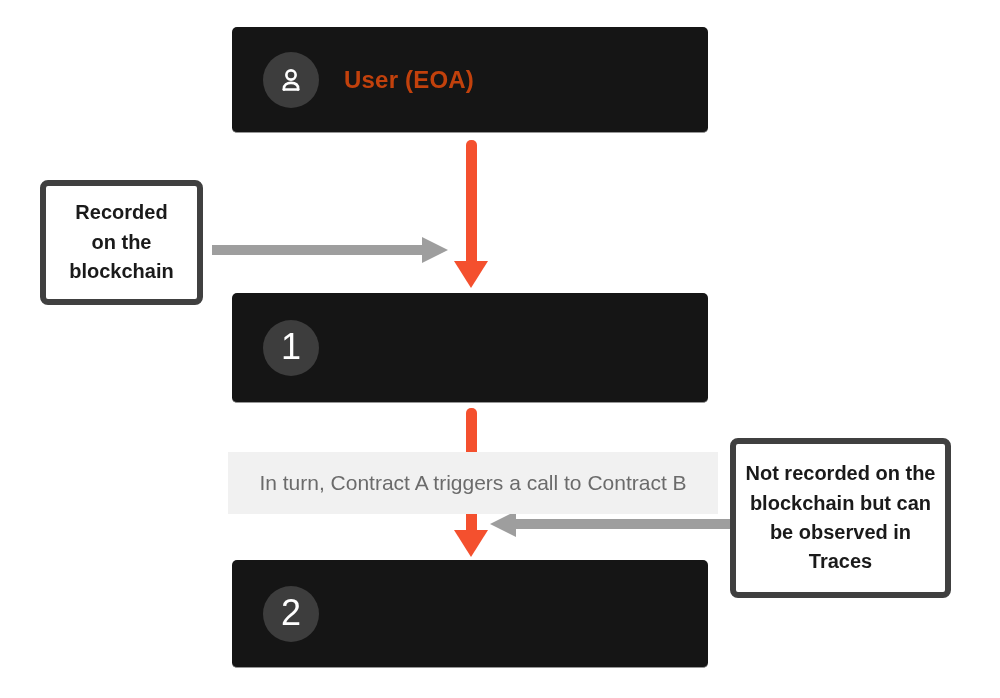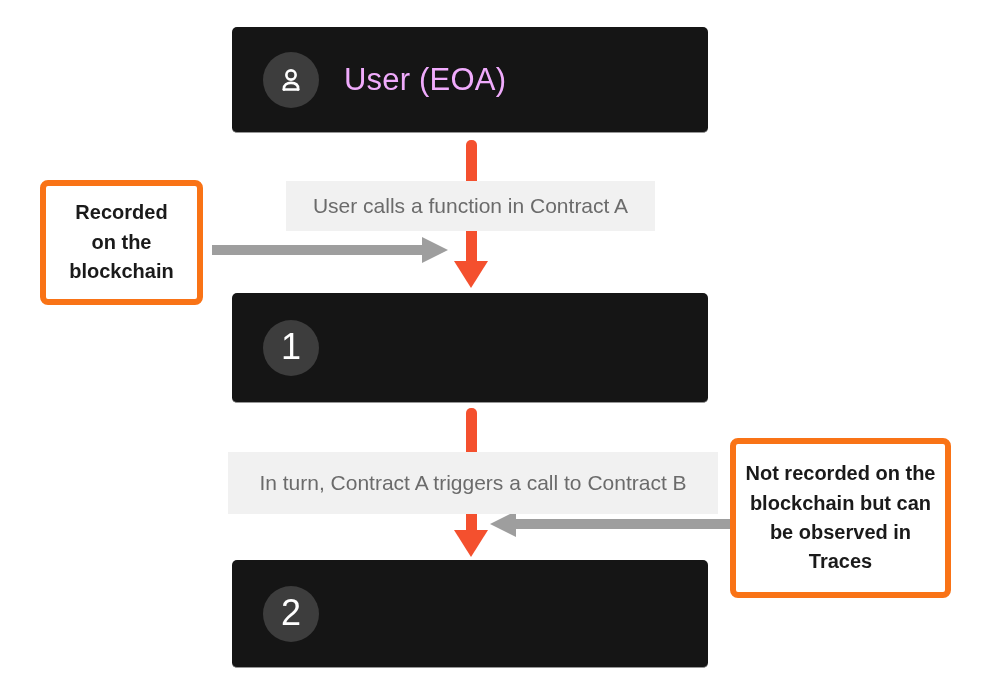--- a/index.html
+++ b/index.html
@@ -42,23 +42,23 @@
     justify-content: center;
   }
   .badge-num {
     color: #ffffff;
     font-size: 36px;
     font-weight: 400;
     line-height: 1;
     transform: translateY(-1px);
   }
   .node-title {
-    color: #f0abfc;
-    font-size: 31px;
-    font-weight: 400;
+    color: #c2410c;
+    font-size: 24px;
+    font-weight: 700;
     margin-left: 25px;
     letter-spacing: 0.2px;
     white-space: nowrap;
   }
 
   
   .oshaft {
     position: absolute;
     left: 466px;
     width: 11px;
@@ -121,21 +121,21 @@
     left: 490px; top: 511px;
     border-top: 13px solid transparent;
     border-bottom: 13px solid transparent;
     border-right: 26px solid #9e9e9e;
   }
 
   
   .callout {
     position: absolute;
     background: #ffffff;
-    border: 6px solid #f97316;
+    border: 6px solid #404040;
     border-radius: 8px;
     display: flex;
     align-items: center;
     justify-content: center;
     z-index: 3;
   }
   .callout-text {
     color: #1a1a1a;
     font-size: 20px;
     font-weight: 700;
@@ -156,23 +156,20 @@
 
   <div class="oshaft" id="oshaft-2"></div>
   <div class="ohead" id="ohead-2"></div>
 
   <div class="gshaft" id="gshaft-1"></div>
   <div class="ghead" id="ghead-1"></div>
 
   <div class="gshaft" id="gshaft-2"></div>
   <div class="ghead" id="ghead-2"></div>
 
-  <div class="edge-label" id="edge-label-1">
-    <span>User calls a function in Contract A</span>
-  </div>
   <div class="edge-label" id="edge-label-2">
     <span>In turn, Contract A triggers a call to Contract B</span>
   </div>
 
   <div class="node" id="node-user">
     <div class="badge">
       <svg width="30" height="30" viewBox="0 0 24 24" fill="none" stroke="#ffffff" stroke-width="2.1" stroke-linecap="round" stroke-linejoin="round">
         <circle cx="12" cy="8" r="3.7"></circle>
         <path d="M6.3 19.6 L6.3 19 C6.3 15.8 8.8 14.3 12 14.3 C15.2 14.3 17.7 15.8 17.7 19 L17.7 19.6"></path>
         <path d="M6.3 19.6 L17.7 19.6"></path>

